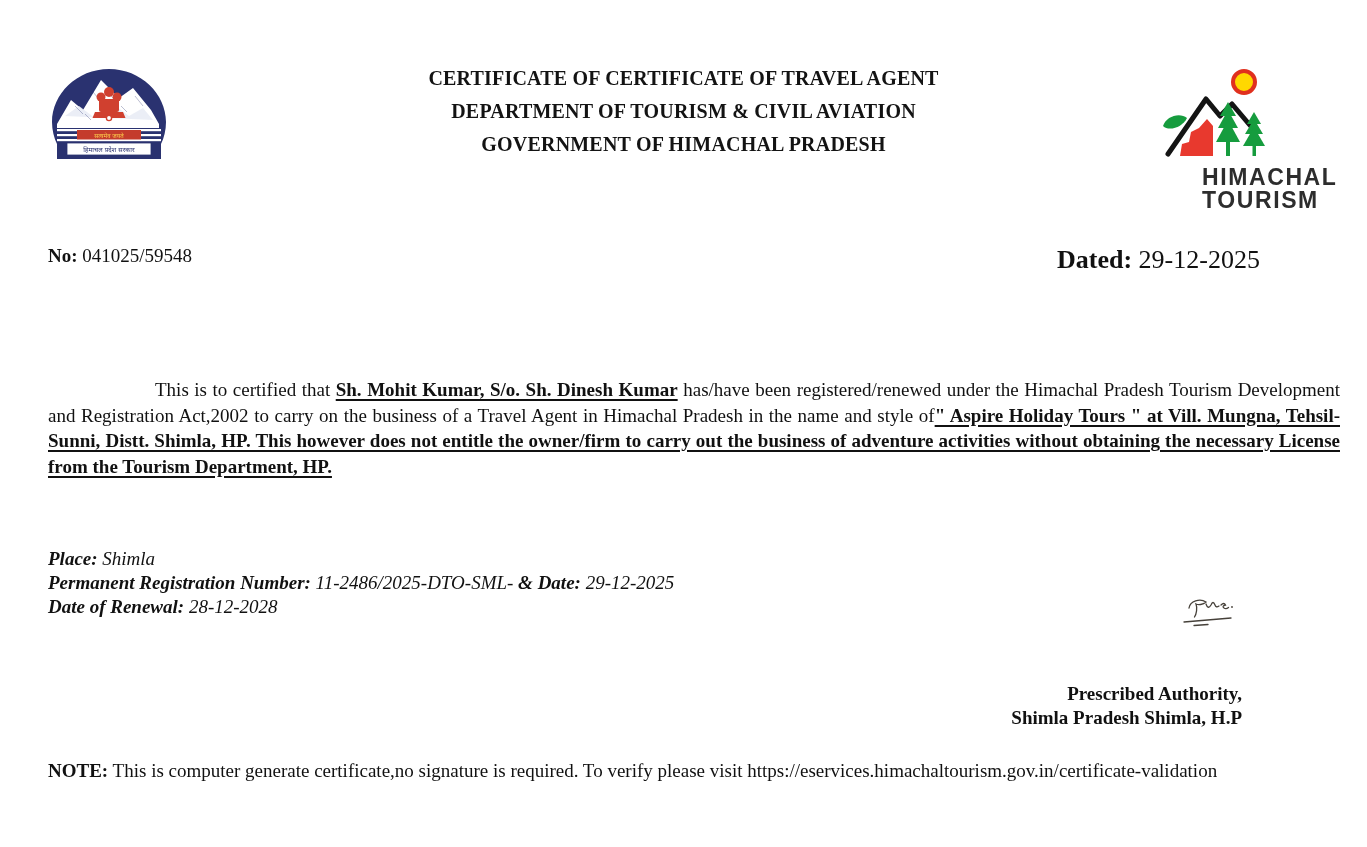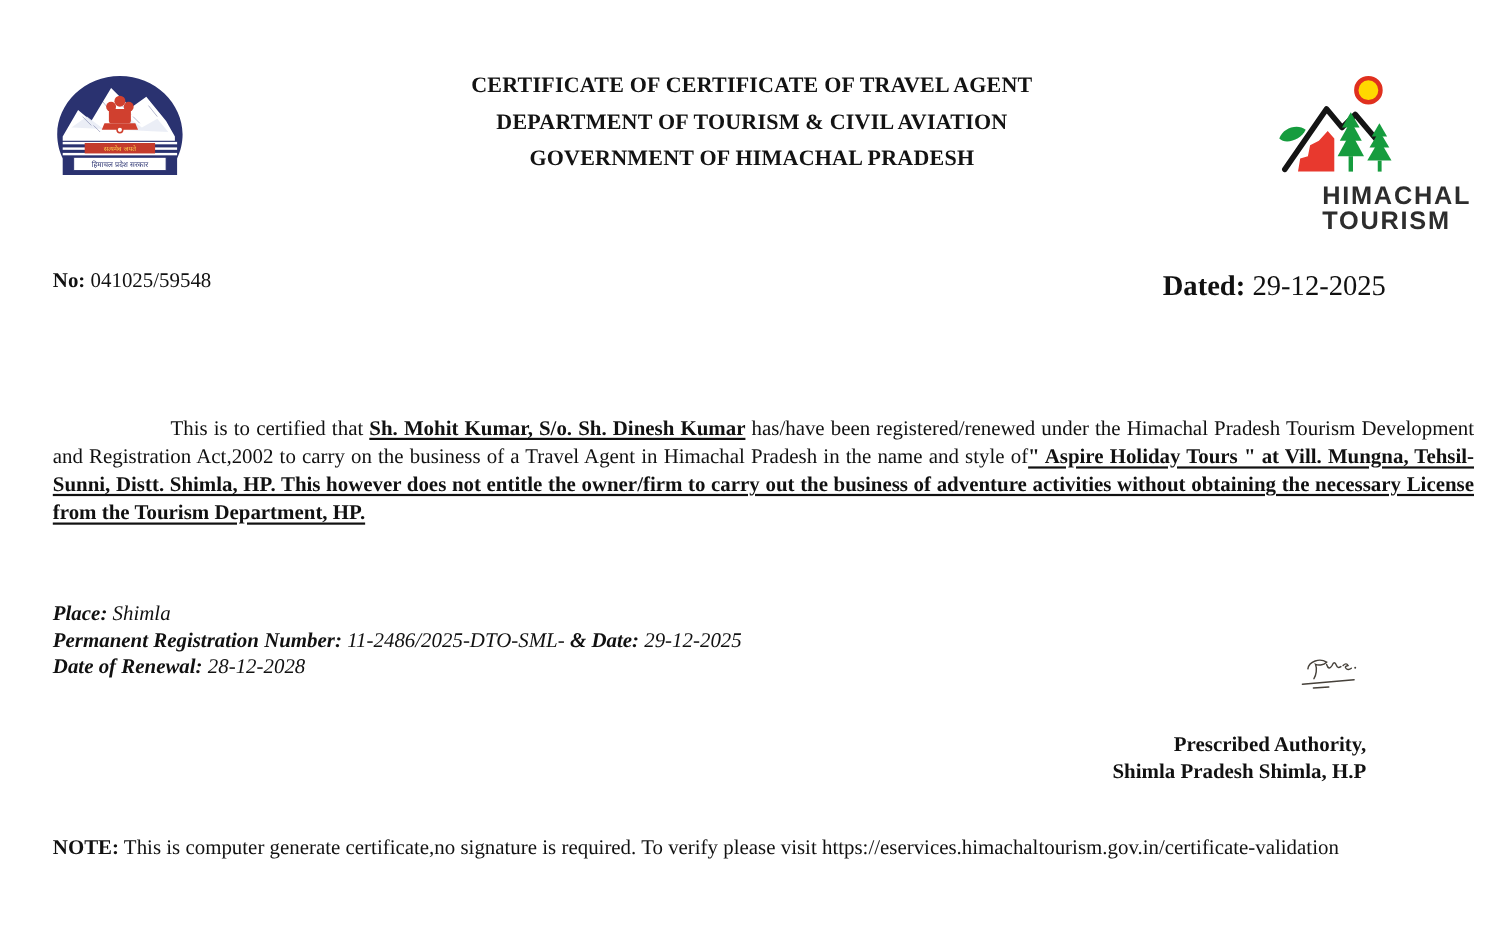--- a/index.html
+++ b/index.html
@@ -39,21 +39,21 @@
     position: absolute; left: 48px; top: 377px; width: 1292px;
     font-size: 19px; line-height: 25.5px; text-align: justify;
     text-indent: 107px;
   }
   
   .details-block { position: absolute; left: 48px; top: 547px; font-size: 19px; }
   .details-line { line-height: 24px; font-style: italic; }
   
   .signature-wrap { position: absolute; right: 128px; top: 595px; width: 60px; height: 38px; }
   .authority-block {
-    position: absolute; right: 125px; top: 666px; width: 320px;
+    position: absolute; right: 125px; top: 682px; width: 320px;
     text-align: right; font-size: 19px; font-weight: bold; line-height: 24px;
   }
   
   .note-line { position: absolute; left: 48px; top: 760px; font-size: 19px; }
 </style>
 </head>
 <body>
 
 <div class="page">
 

